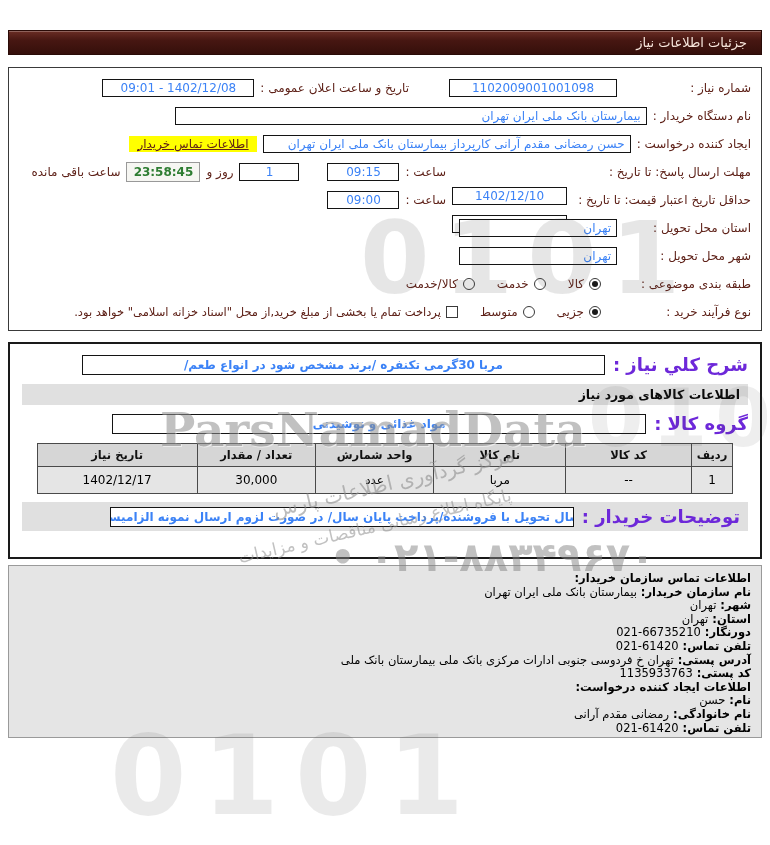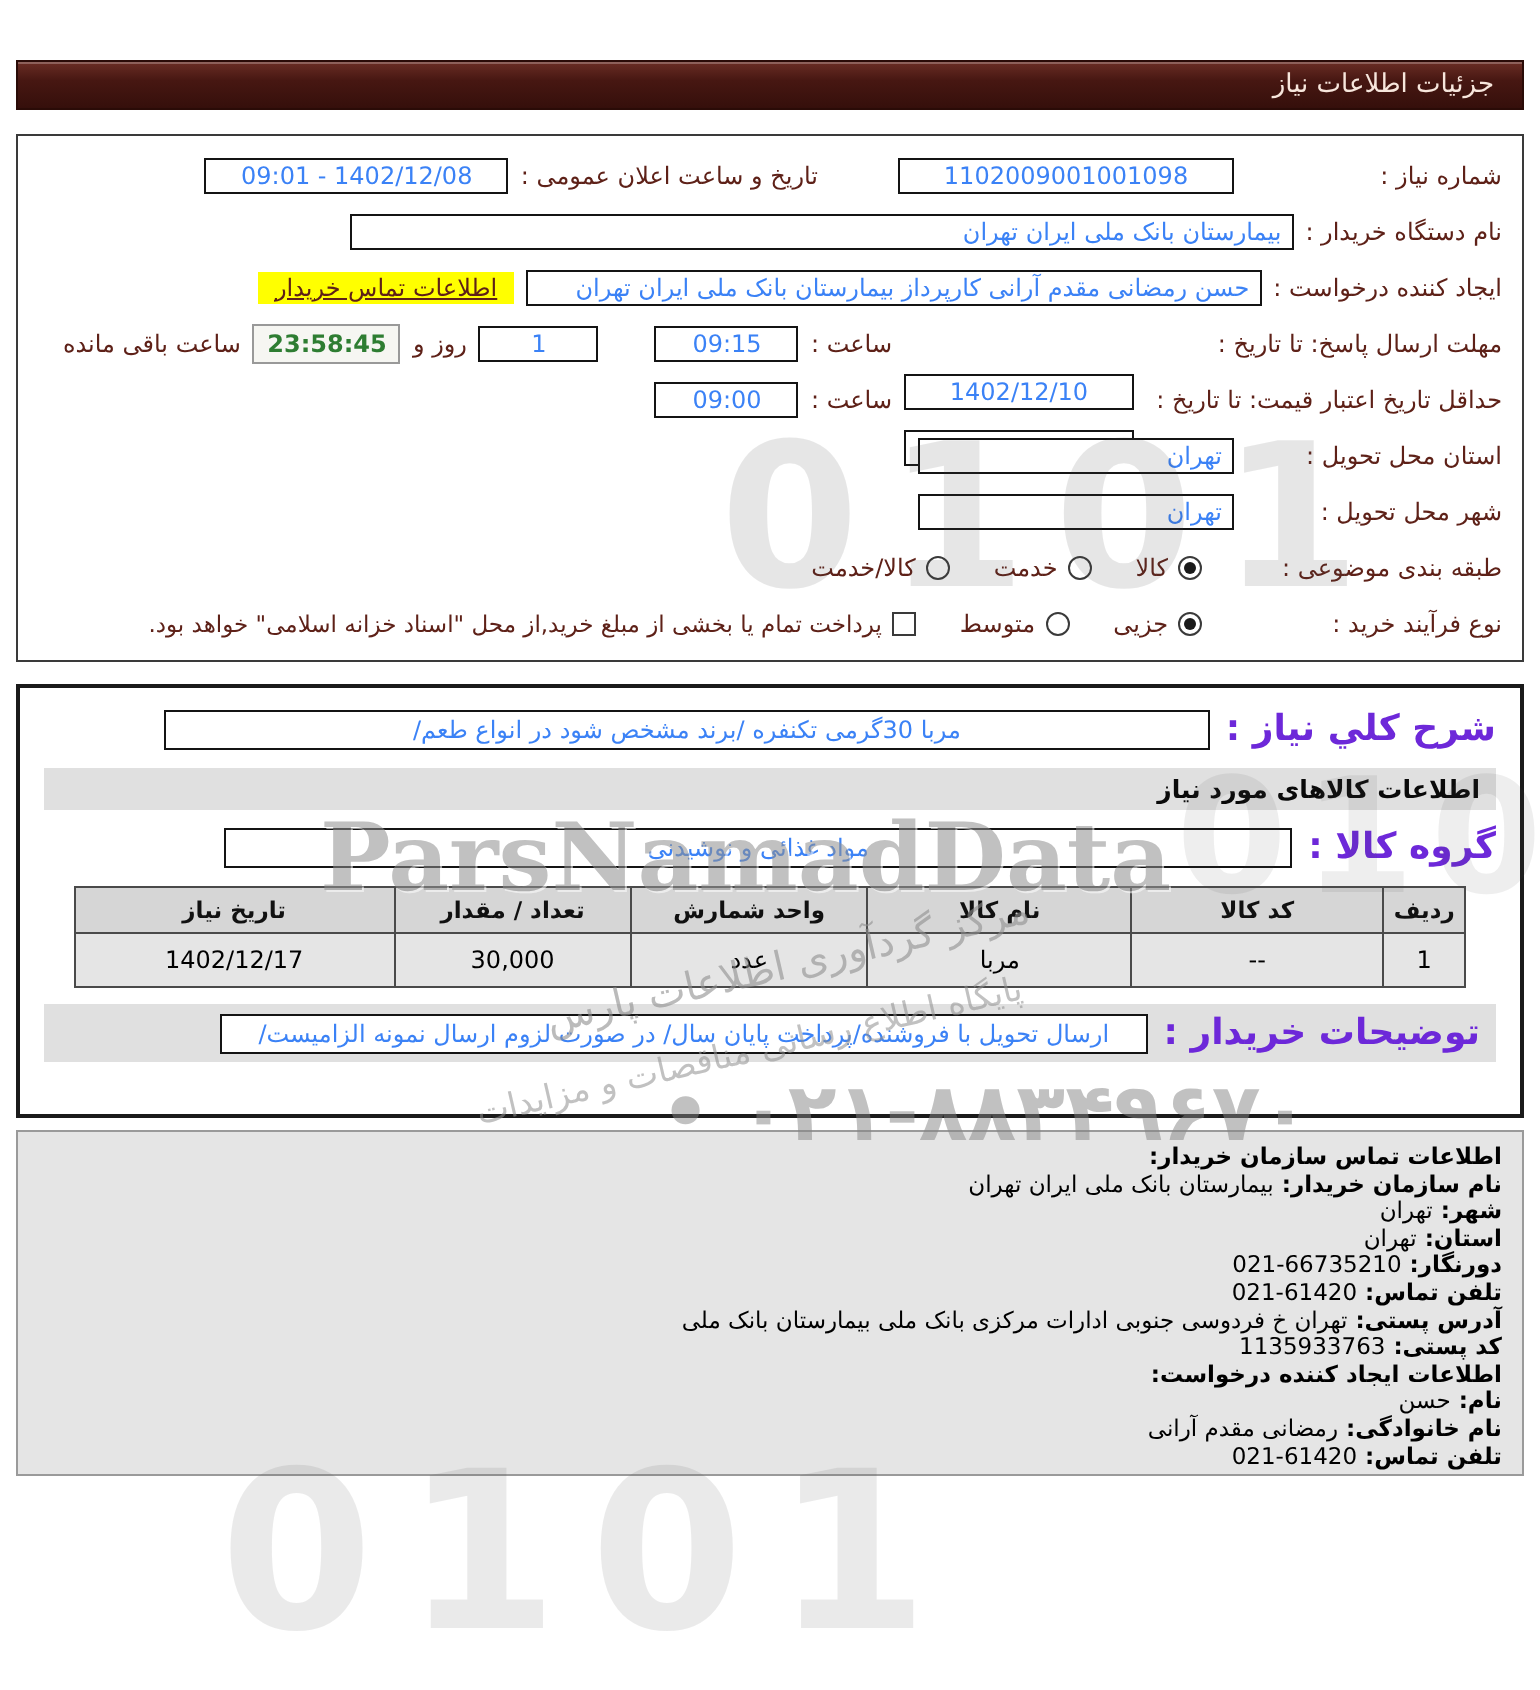--- a/index.html
+++ b/index.html
@@ -22,21 +22,21 @@
   .lblw { min-width:178px; }
   .mr34 { margin-right:34px; }
   .mr22 { margin-right:22px; }
   .inp { background:#fff; border:1px solid #141414; height:18px; color:#3b82f6;
     font-size:12px; display:flex; align-items:center; padding:0 5px; overflow:hidden; white-space:nowrap; }
   .inp2 { height:20px; }
   .center { justify-content:center; }
   .num { direction:ltr; unicode-bidi:isolate; }
   .w168{width:168px;} .w152{width:152px;} .w472{width:472px;} .w408{width:368px;}
   .w115{width:115px;margin-top:48px;} .w72{width:72px;} .w60{width:60px;} .w158{width:158px;}
-  .flex1 { flex:1; }
+  .flex1 { flex:1;font-weight:bold; }
   .ml60{ margin-left:60px; } .ml80{ margin-left:80px; } .ml90{ margin-left:90px; }
   .contact-link { background:#ffff00; color:#5e2118; padding:1px 8px; cursor:pointer; white-space:nowrap;text-decoration:underline; }
   .countdown { width:74px; height:20px; border:1px solid #999; background:#f6f6f2;
     color:#2e7d32; font-weight:bold; font-size:12px; display:flex; align-items:center; justify-content:center; }
   .opt { display:inline-flex; align-items:center; gap:5px; margin-right:16px; cursor:pointer; }
   .radio { width:12px; height:12px; border:1px solid #3a3a3a; border-radius:50%; background:#fff;
     display:inline-block; position:relative; flex:none; }
   .radio.checked::after { content:""; position:absolute; inset:2px; border-radius:50%; background:#1a1a1a; }
   .checkbox { width:12px; height:12px; border:1px solid #3a3a3a; background:#fff; display:inline-block; flex:none; }
   .small { font-size:11.5px; }

